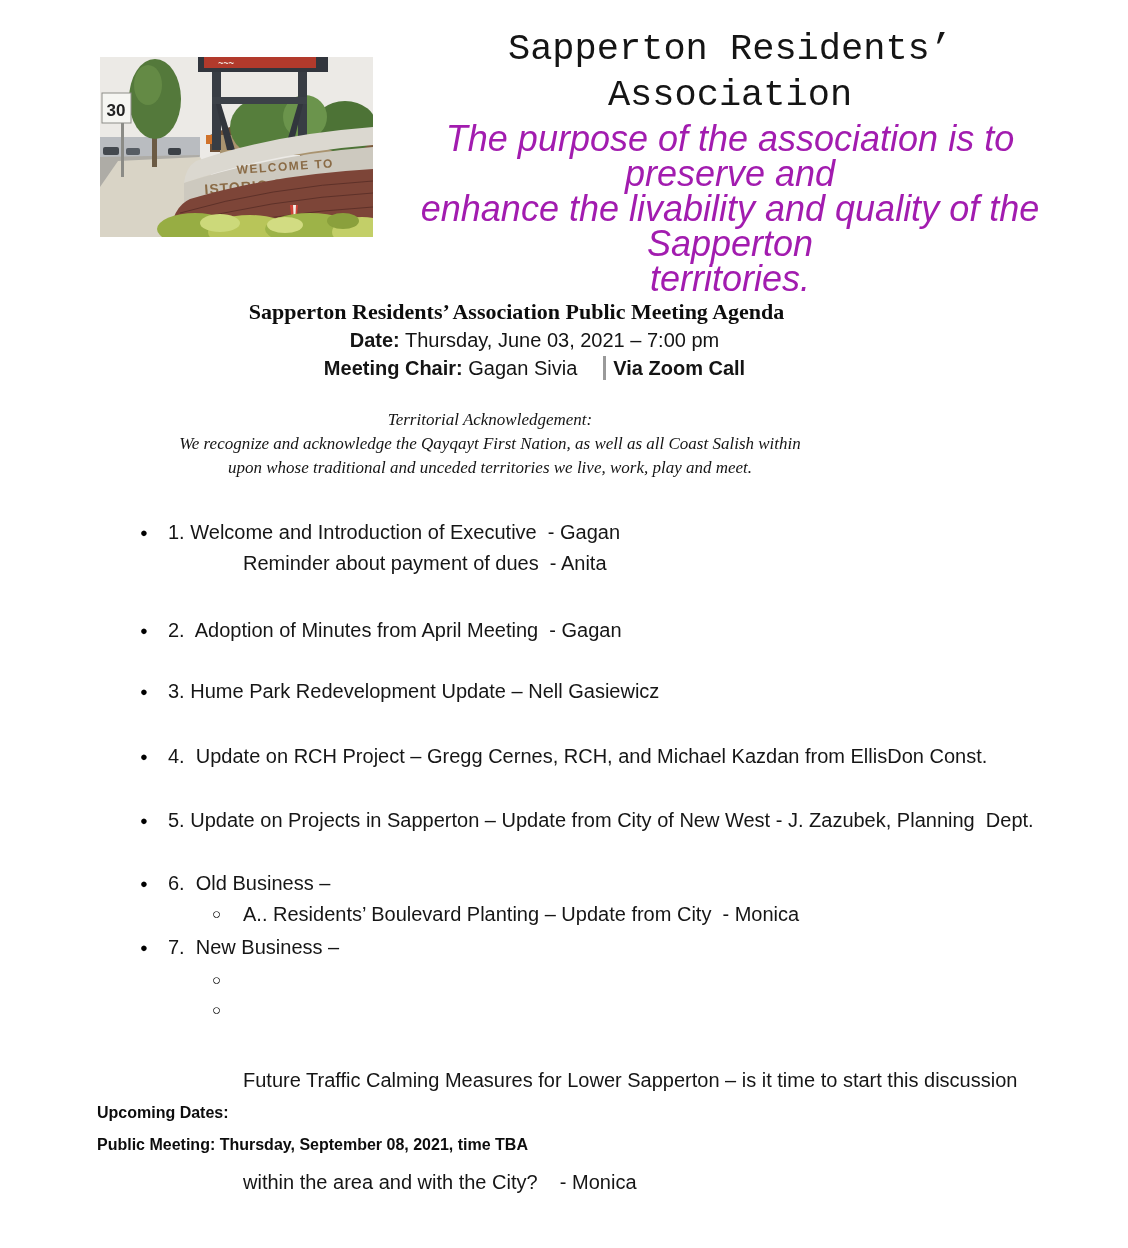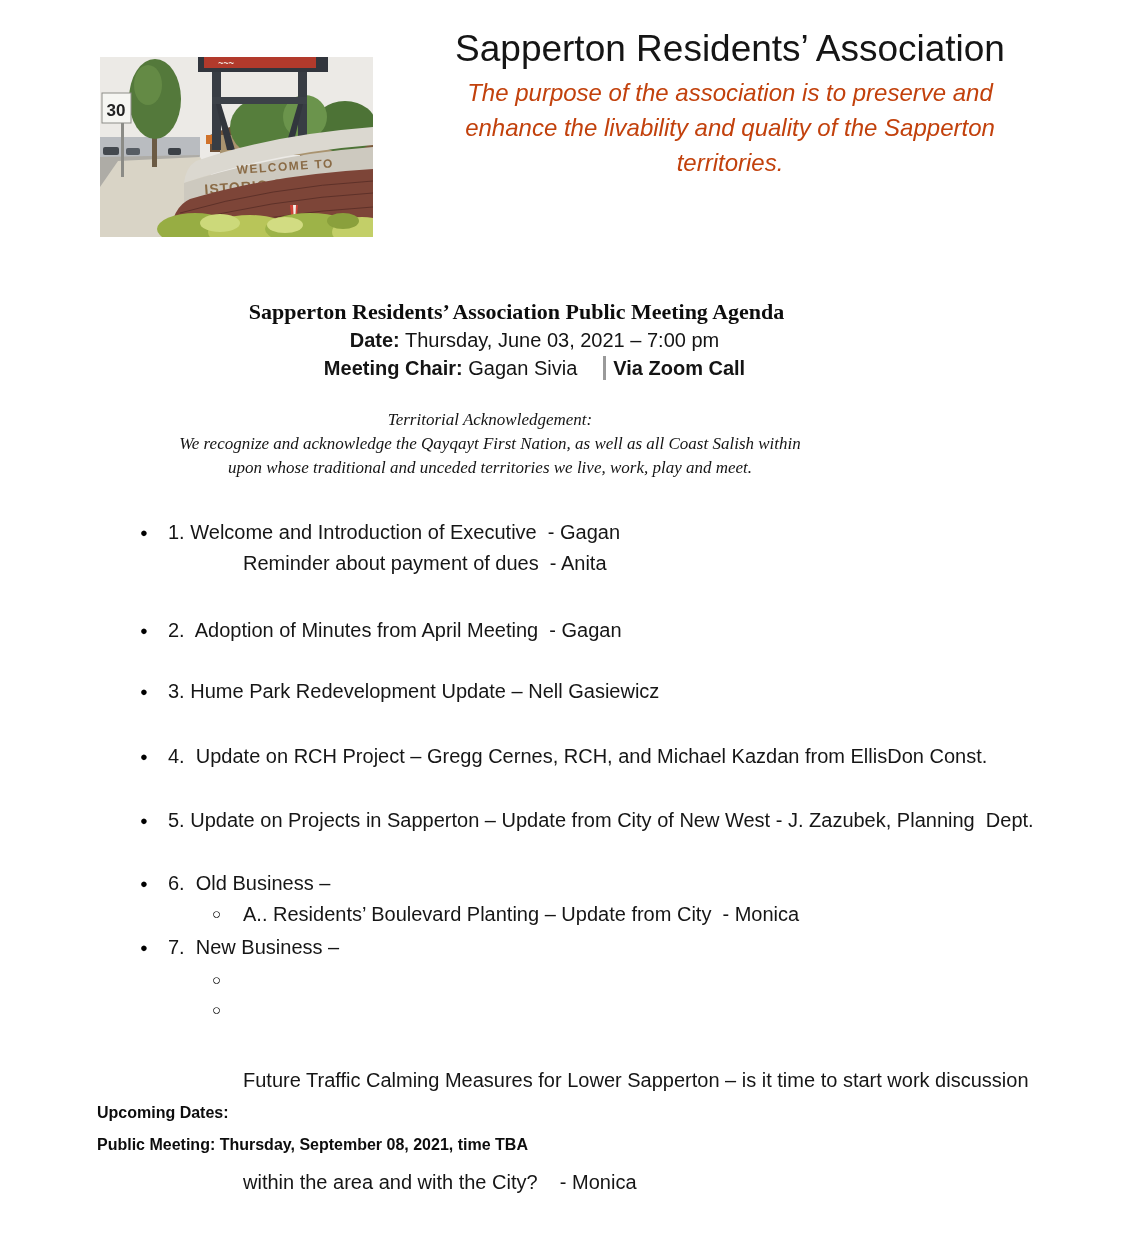--- a/index.html
+++ b/index.html
@@ -15,26 +15,26 @@
   .photo{
     position:absolute;left:100px;top:57px;width:273px;height:180px;
     overflow:hidden;
   }
   .photo svg{display:block;width:100%;height:100%;}
   .header-text{
     position:absolute;left:398px;top:26px;width:664px;
     text-align:center;
   }
   .header-title{
-    font-family:Liberation Sans, sans-serif;
+    font-family:Liberation Mono, monospace;
     font-size:37px;line-height:46px;font-weight:400;color:#151515;text-align:center;
   }
   .header-subtitle{
     margin-top:3px;
-    font-style:italic;font-size:24px;line-height:35px;color:#c2410c;
+    font-style:italic;font-size:36px;line-height:35px;color:#a21caf;
   }
   
   .meeting{
     position:absolute;left:0;top:298px;width:1033px;text-align:center;
   }
   .meeting-title{
     font-family:"Liberation Serif",serif;
     font-weight:700;font-size:22px;line-height:28px;color:#0d0d0d;
   }
   .meeting-line{font-size:20px;line-height:28px;white-space:pre-wrap;color:#141414;padding-left:36px;}
@@ -209,21 +209,21 @@
     <div class="row mt2">
       <span class="b-main">●</span>
       <div class="li-text">7.  New Business –</div>
     </div>
     <div class="row sub mt2">
       <span class="b-sub">○</span>
     </div>
     <div class="row sub sub2">
       <span class="b-sub">○</span>
       <div class="li-text">
-        <div>Future Traffic Calming Measures for Lower Sapperton – is it time to start work discussion</div>
+        <div>Future Traffic Calming Measures for Lower Sapperton – is it time to start this discussion</div>
         <div>within the area and with the City?    - Monica</div>
       </div>
     </div>
 
   </div>
 
   <div class="upcoming">
     <div>Upcoming Dates:</div>
     <div>Public Meeting: Thursday, September 08, 2021, time TBA</div>
   </div>

